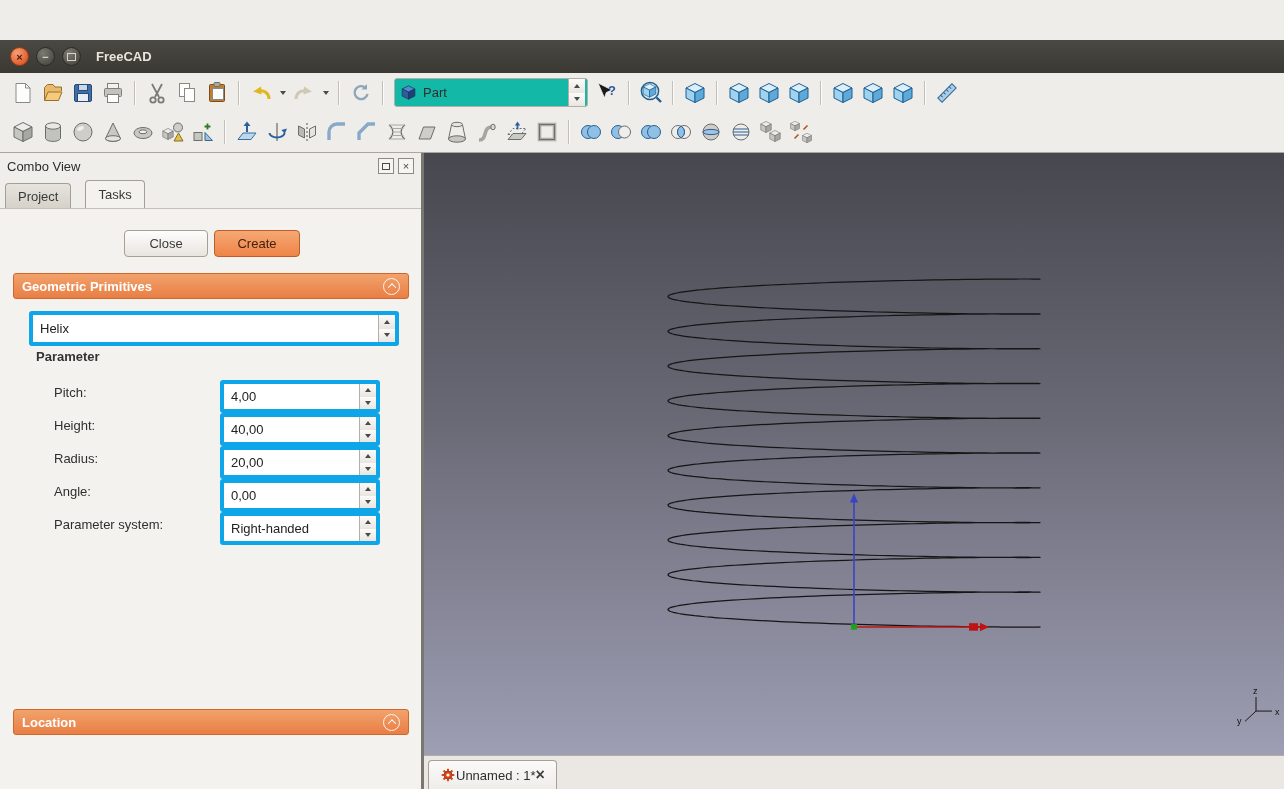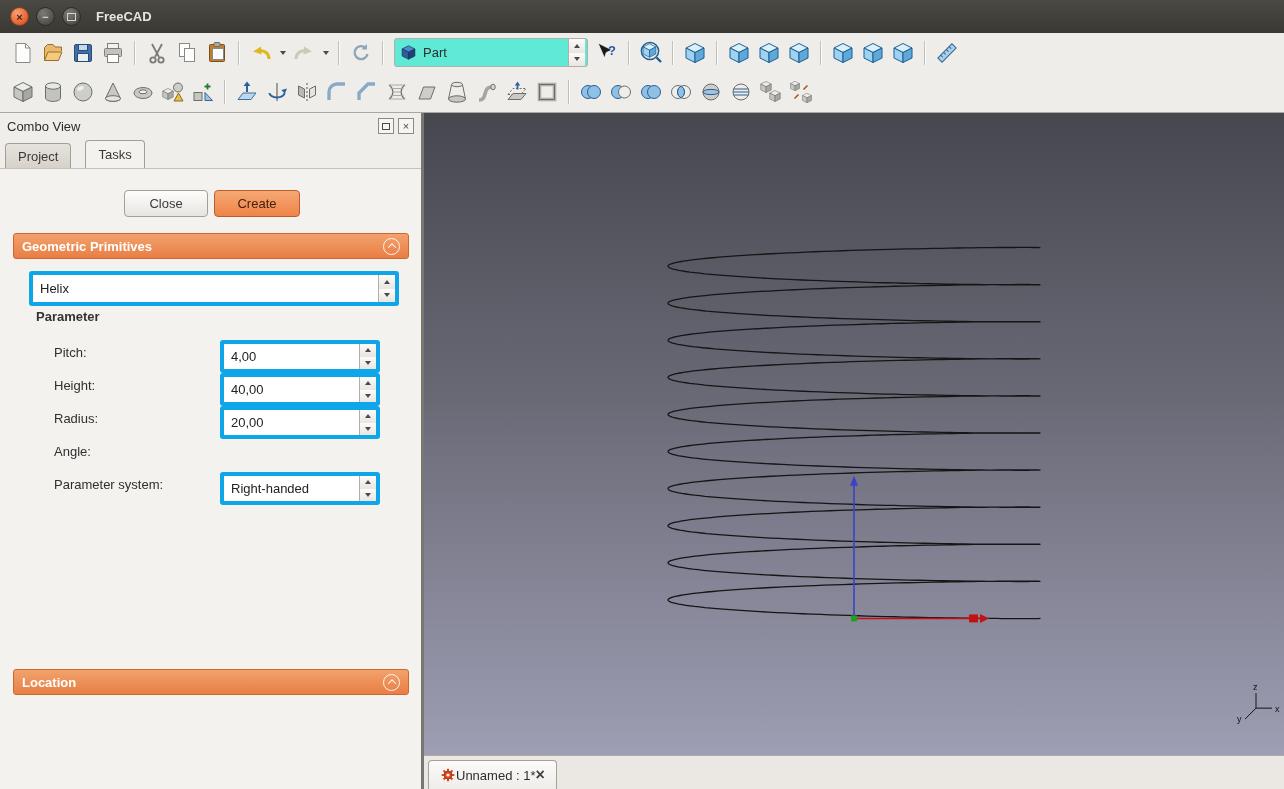--- a/index.html
+++ b/index.html
@@ -2,41 +2,41 @@
 <html><head>
 <meta charset="utf-8">
 <style>
   html,body{margin:0;padding:0;background:#2e2d2a;}
   #app{position:relative;width:1284px;height:789px;font-family:"Liberation Sans",sans-serif;
        font-size:13px;color:#2f2f2f;background:#efede9;overflow:hidden;
        display:flex;flex-direction:column;}
 
   
   .titlebar{height:33px;background:linear-gradient(#4a4944,#393833);display:flex;align-items:center;
-            padding-left:10px;flex:0 0 auto;}
+            padding-left:10px;flex:0 0 auto;margin-top:40px;}
   .wbtn{width:17px;height:17px;border-radius:50%;margin-right:7px;display:flex;align-items:center;
         justify-content:center;font-size:11px;font-weight:bold;cursor:default;
         background:radial-gradient(circle at 35% 30%,#7c7b73,#4d4c46 75%);border:1px solid #2c2b27;color:#d8d4ca;}
   .wbtn.close{background:radial-gradient(circle at 35% 30%,#f7a075,#df5b2b 75%);border:1px solid #9c3c14;color:#56200a;}
   .wbtn.close::after{content:"\00d7";}
   .wbtn.min::after{content:"\2212";}
   .wbtn.max::after{content:"";width:7px;height:6px;border:1.5px solid #d8d4ca;display:block;}
   .wtitle{color:#e9e5dc;font-weight:bold;margin-left:8px;}
 
   
   .toolbars{background:#efede9;border-bottom:1px solid #aba79f;flex:0 0 auto;}
   .trow{display:flex;align-items:center;height:39px;padding:0 8px;}
   .trow.row2{height:40px;}
   .tb{width:30px;height:30px;display:flex;align-items:center;justify-content:center;border-radius:3px;flex:0 0 auto;}
   .tb svg{width:24px;height:24px;}
   .tb-caret{width:13px;height:28px;display:flex;align-items:center;justify-content:center;flex:0 0 auto;}
   .arr-u{width:0;height:0;border-left:3.5px solid transparent;border-right:3.5px solid transparent;border-bottom:4px solid #4a4a46;}
   .arr-d{width:0;height:0;border-left:3.5px solid transparent;border-right:3.5px solid transparent;border-top:4px solid #4a4a46;}
   .tsep{width:0;height:24px;border-left:1px solid #c3bfb7;border-right:1px solid #fcfbf9;margin:0 6px;flex:0 0 auto;}
-  .wb-combo{display:flex;align-items:center;width:185px;height:27px;background:#5eead4;border:1px solid #b3afa8;
+  .wb-combo{display:flex;align-items:center;width:185px;height:27px;background:#14b8a6;border:1px solid #b3afa8;
             border-radius:3px;padding:0 2px 0 5px;gap:6px;margin:0 4px;flex:0 0 auto;}
   .wb-combo svg{width:17px;height:17px;}
   .wb-combo .lbl{flex:1;}
   .sp{width:16px;align-self:stretch;display:flex;flex-direction:column;border-left:1px solid #b3afa8;}
   .sp>div{flex:1;display:flex;align-items:center;justify-content:center;background:linear-gradient(#fcfbfa,#e9e6e1);}
 
   
   .main{flex:1;display:flex;min-height:0;}
   .left{width:421px;flex:0 0 auto;display:flex;flex-direction:column;background:#f0eeea;}
   .splitter{width:3px;background:#79776f;flex:0 0 auto;}
@@ -625,20 +625,31 @@
               <div>
                 <span class="arr-u"></span>
               </div>
               <div>
                 <span class="arr-d"></span>
               </div>
             </div>
         </div>
 
         <div class="p-label" style="top:270px">Angle:</div>
+        <div class="spinbox" style="left:220px;top:270px;width:152px">
+          <div class="fld">0,00</div>
+          <div class="sp">
+              <div>
+                <span class="arr-u"></span>
+              </div>
+              <div>
+                <span class="arr-d"></span>
+              </div>
+            </div>
+        </div>
 
         <div class="p-label" style="top:303px">Parameter system:</div>
         <div class="spinbox" style="left:220px;top:303px;width:152px">
           <div class="fld">Right-handed</div>
           <div class="sp">
               <div>
                 <span class="arr-u"></span>
               </div>
               <div>
                 <span class="arr-d"></span>

